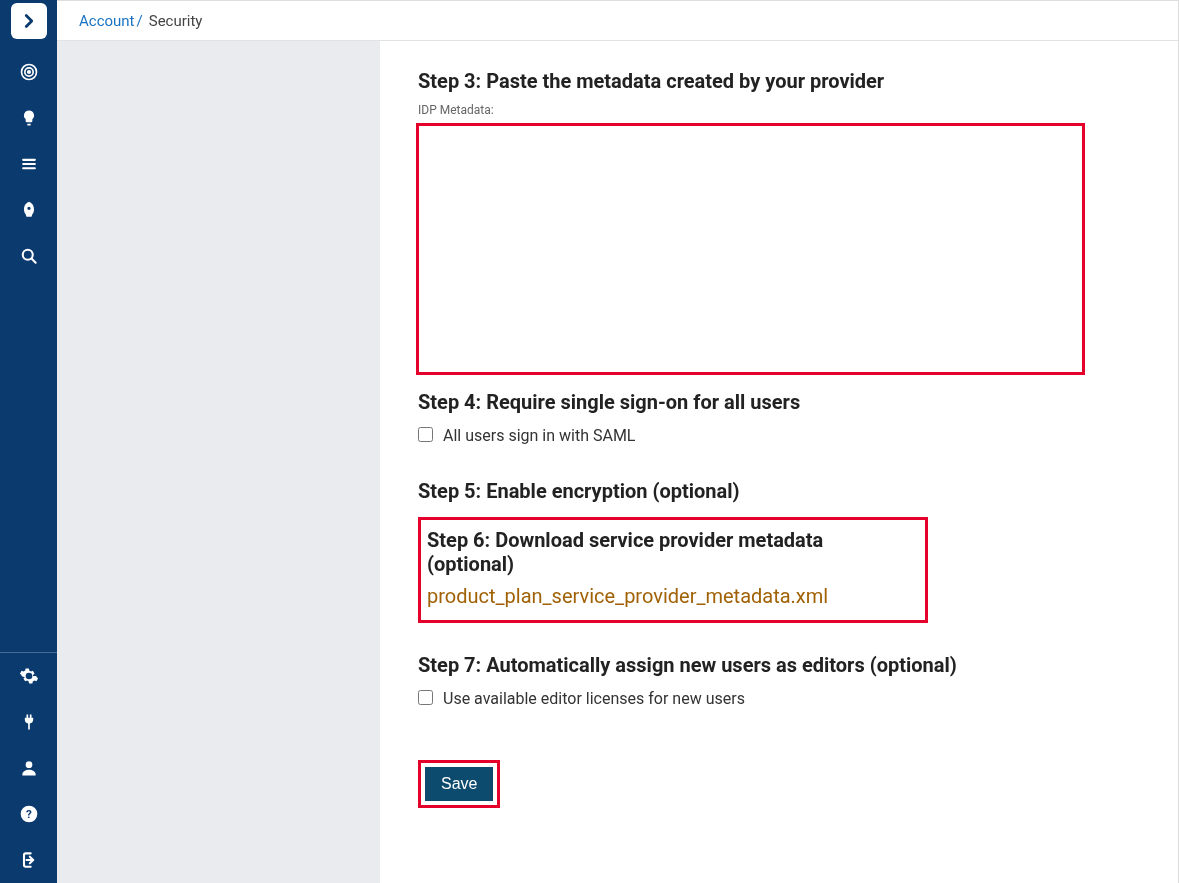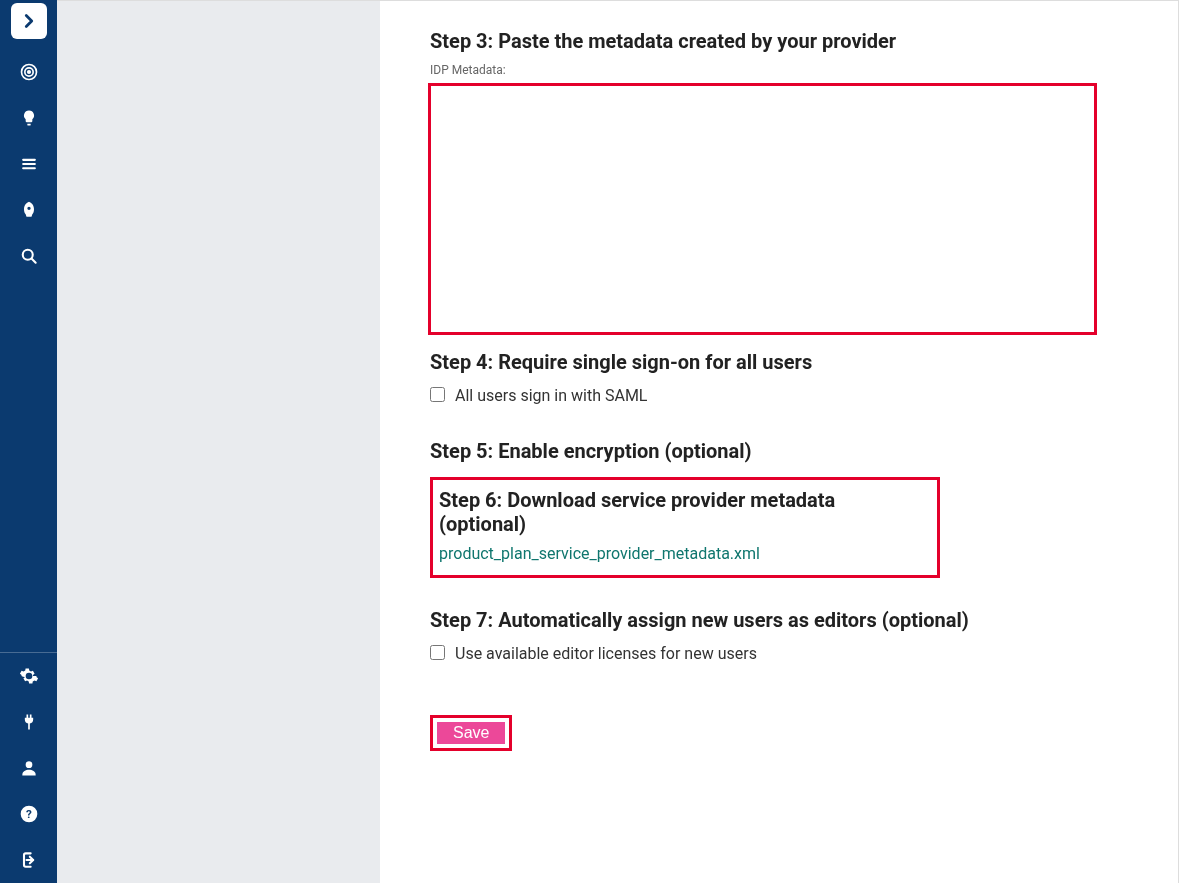--- a/index.html
+++ b/index.html
@@ -44,21 +44,21 @@
     align-items: center;
     padding: 0 22px;
     font-size: 15px;
     background: #fff;
     flex-shrink: 0;
   }
   .crumb-link { color: #1a73c2; text-decoration: none; cursor: pointer; }
   .crumb-sep { color: #1a73c2; margin: 0 6px 0 2px; }
   .crumb-current { color: #444; }
 
-  .body-row { flex: 1; display: flex; overflow: hidden; gap: 12px; }
+  .body-row { flex: 1; display: flex; overflow: hidden; }
   .left-panel {
     width: 323px;
     background: #e9ebee;
     flex-shrink: 0;
   }
   .main {
     flex: 1;
     background: #fff;
     padding: 28px 62px 20px 38px;
     overflow: hidden;
@@ -92,29 +92,29 @@
   .chk-row label { font-size: 16px; color: #333; line-height: 1.55; }
 
   .step6-box {
     border: 3px solid #e4002b;
     padding: 8px 12px 12px 6px;
     width: 510px;
     margin-top: 14px;
     margin-bottom: 6px;
   }
   .step6-box .step-title { margin-top: 0; margin-bottom: 8px; }
-  .dl-link { color: #0f766e; text-decoration: none; font-size: 16px; cursor: pointer; }
+  .dl-link { color: #a16207; text-decoration: none; font-size: 20px; cursor: pointer; }
 
   .save-wrap { margin-top: 28px; display: inline-block; padding: 4px; border: 3px solid #e4002b; }
   .save-btn {
-    background: #ec4899;
+    background: #0c4a6e;
     color: #fff;
     border: none;
     font-size: 16px;
-    padding: 2px 16px;
+    padding: 8px 16px;
     cursor: pointer;
   }
 
   .icon { width: 20px; height: 20px; }
 </style>
 </head>
 <body>
 
 <div class="nav-rail">
   <div class="nav-top">
@@ -182,20 +182,25 @@
       <svg class="icon" viewBox="0 0 24 24" fill="none" stroke="currentColor" stroke-width="2.5" stroke-linecap="round" stroke-linejoin="round">
           <path d="M14 4h-6a2 2 0 0 0-2 2v12a2 2 0 0 0 2 2h6"></path>
           <polyline points="13 8 17 12 13 16"></polyline>
           <line x1="17" y1="12" x2="9" y2="12"></line>
         </svg>
     </div>
   </div>
 </div>
 
 <div class="app-right">
+  <div class="topbar">
+    <a class="crumb-link">Account</a>
+    <span class="crumb-sep">/</span>
+    <span class="crumb-current">Security</span>
+  </div>
 
   <div class="body-row">
     <div class="left-panel"></div>
 
     <div class="main">
 
       <div class="step-title first">Step 3: Paste the metadata created by your provider</div>
       <div class="field-label">IDP Metadata:</div>
       <textarea class="idp-textarea highlight-red" style=""></textarea>
 

